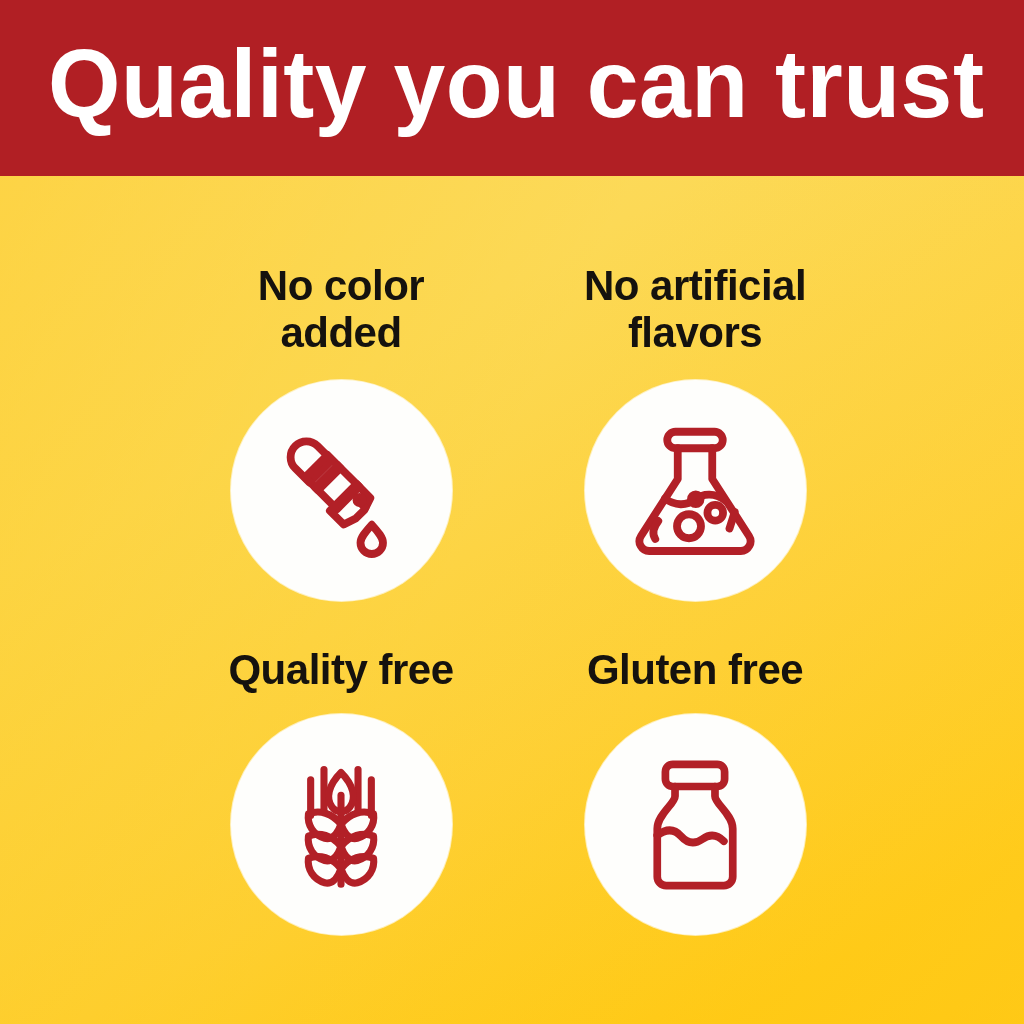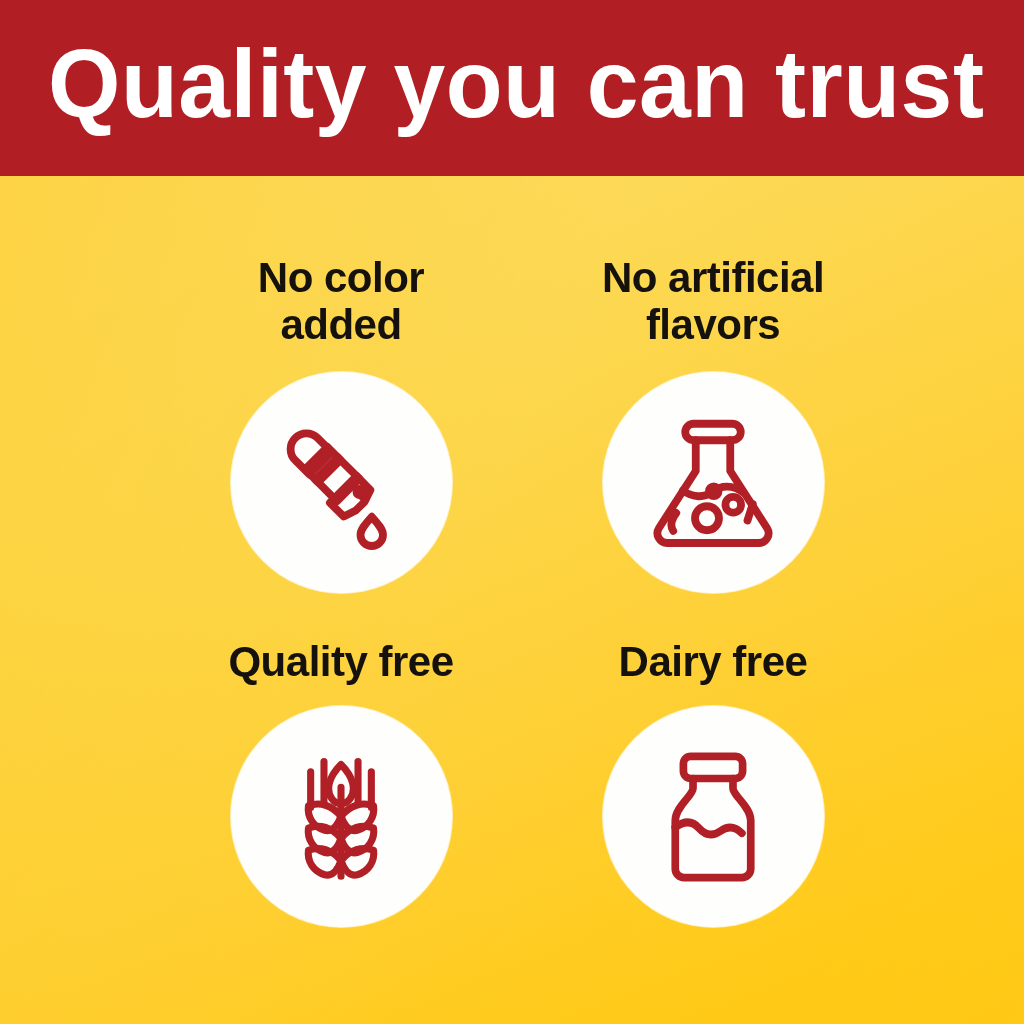--- a/index.html
+++ b/index.html
@@ -73,32 +73,32 @@
     top: 0;
     width: 1024px;
     height: 848px;
   }
   .badge {
     position: absolute;
     width: 440px;
     text-align: center;
   }
   .badge-col-1 { left: 121px; }
-  .badge-col-2 { left: 493px; }
+  .badge-col-2 { left: 475px; }
   .badge-row-1 { top: 78px; }
   .badge-row-2 { top: 462px; }
 
   .badge-label {
     color: #15120E;
     font-family: "Liberation Sans", sans-serif;
     font-weight: bold;
     font-size: 42px;
     line-height: 47px;
     letter-spacing: -0.5px;
-    margin: 0 auto;
+    margin: 8px auto;
     width: 330px;
     white-space: pre-line;
   }
   .badge-row-2 .badge-label {
     width: 400px;
   }
 
   .badge-disc {
     width: 221px;
     height: 221px;
@@ -195,21 +195,21 @@
             <path d="M50 64.5 c-6.0 -7.5 -14.5 -10.0 -22.0 -7.0 c-1.0 7.5 3.5 14.5 11.0 16.5 c4.5 1.2 8.5 -2.5 11.0 -9.5 Z"></path>
             <path d="M50 64.5 c6.0 -7.5 14.5 -10.0 22.0 -7.0 c1.0 7.5 -3.5 14.5 -11.0 16.5 c-4.5 1.2 -8.5 -2.5 -11.0 -9.5 Z"></path>
 
             <path d="M50 79.5 c-6.0 -7.5 -14.5 -10.0 -22.0 -7.0 c-1.0 7.5 3.5 14.5 11.0 16.5 c4.5 1.2 8.5 -2.5 11.0 -9.5 Z"></path>
             <path d="M50 79.5 c6.0 -7.5 14.5 -10.0 22.0 -7.0 c1.0 7.5 -3.5 14.5 -11.0 16.5 c-4.5 1.2 -8.5 -2.5 -11.0 -9.5 Z"></path>
           </svg>
         </div>
       </div>
 
       <div class="badge badge-col-2 badge-row-2">
-        <div class="badge-label">Dairy free</div>
+        <div class="badge-label">Gluten free</div>
         <div class="badge-disc">
           <svg class="badge-icon" width="148" height="148" viewBox="0 0 100 100" fill="none" stroke="#B22027" stroke-width="5.2" stroke-linecap="round" stroke-linejoin="round">
 
             <rect x="30.0" y="9.0" width="40.0" height="15.0" rx="5.0"></rect>
 
             <path d="M36.5 24.0 v6.5 c0 5.0 -12.0 12.5 -12.0 22.0 v32.5 a6.0 6.0 0 0 0 6.0 6.0 h39.0 a6.0 6.0 0 0 0 6.0 -6.0 V52.5 c0 -9.5 -12.0 -17.0 -12.0 -22.0 V24.0"></path>
 
             <path d="M24.5 57.0 c6.0 -4.5 11.5 -4.5 16.0 0.5 c4.5 5.0 9.5 5.5 14.5 2.0 c5.0 -3.5 10.0 -3.0 14.5 1.5"></path>
           </svg>
         </div>

